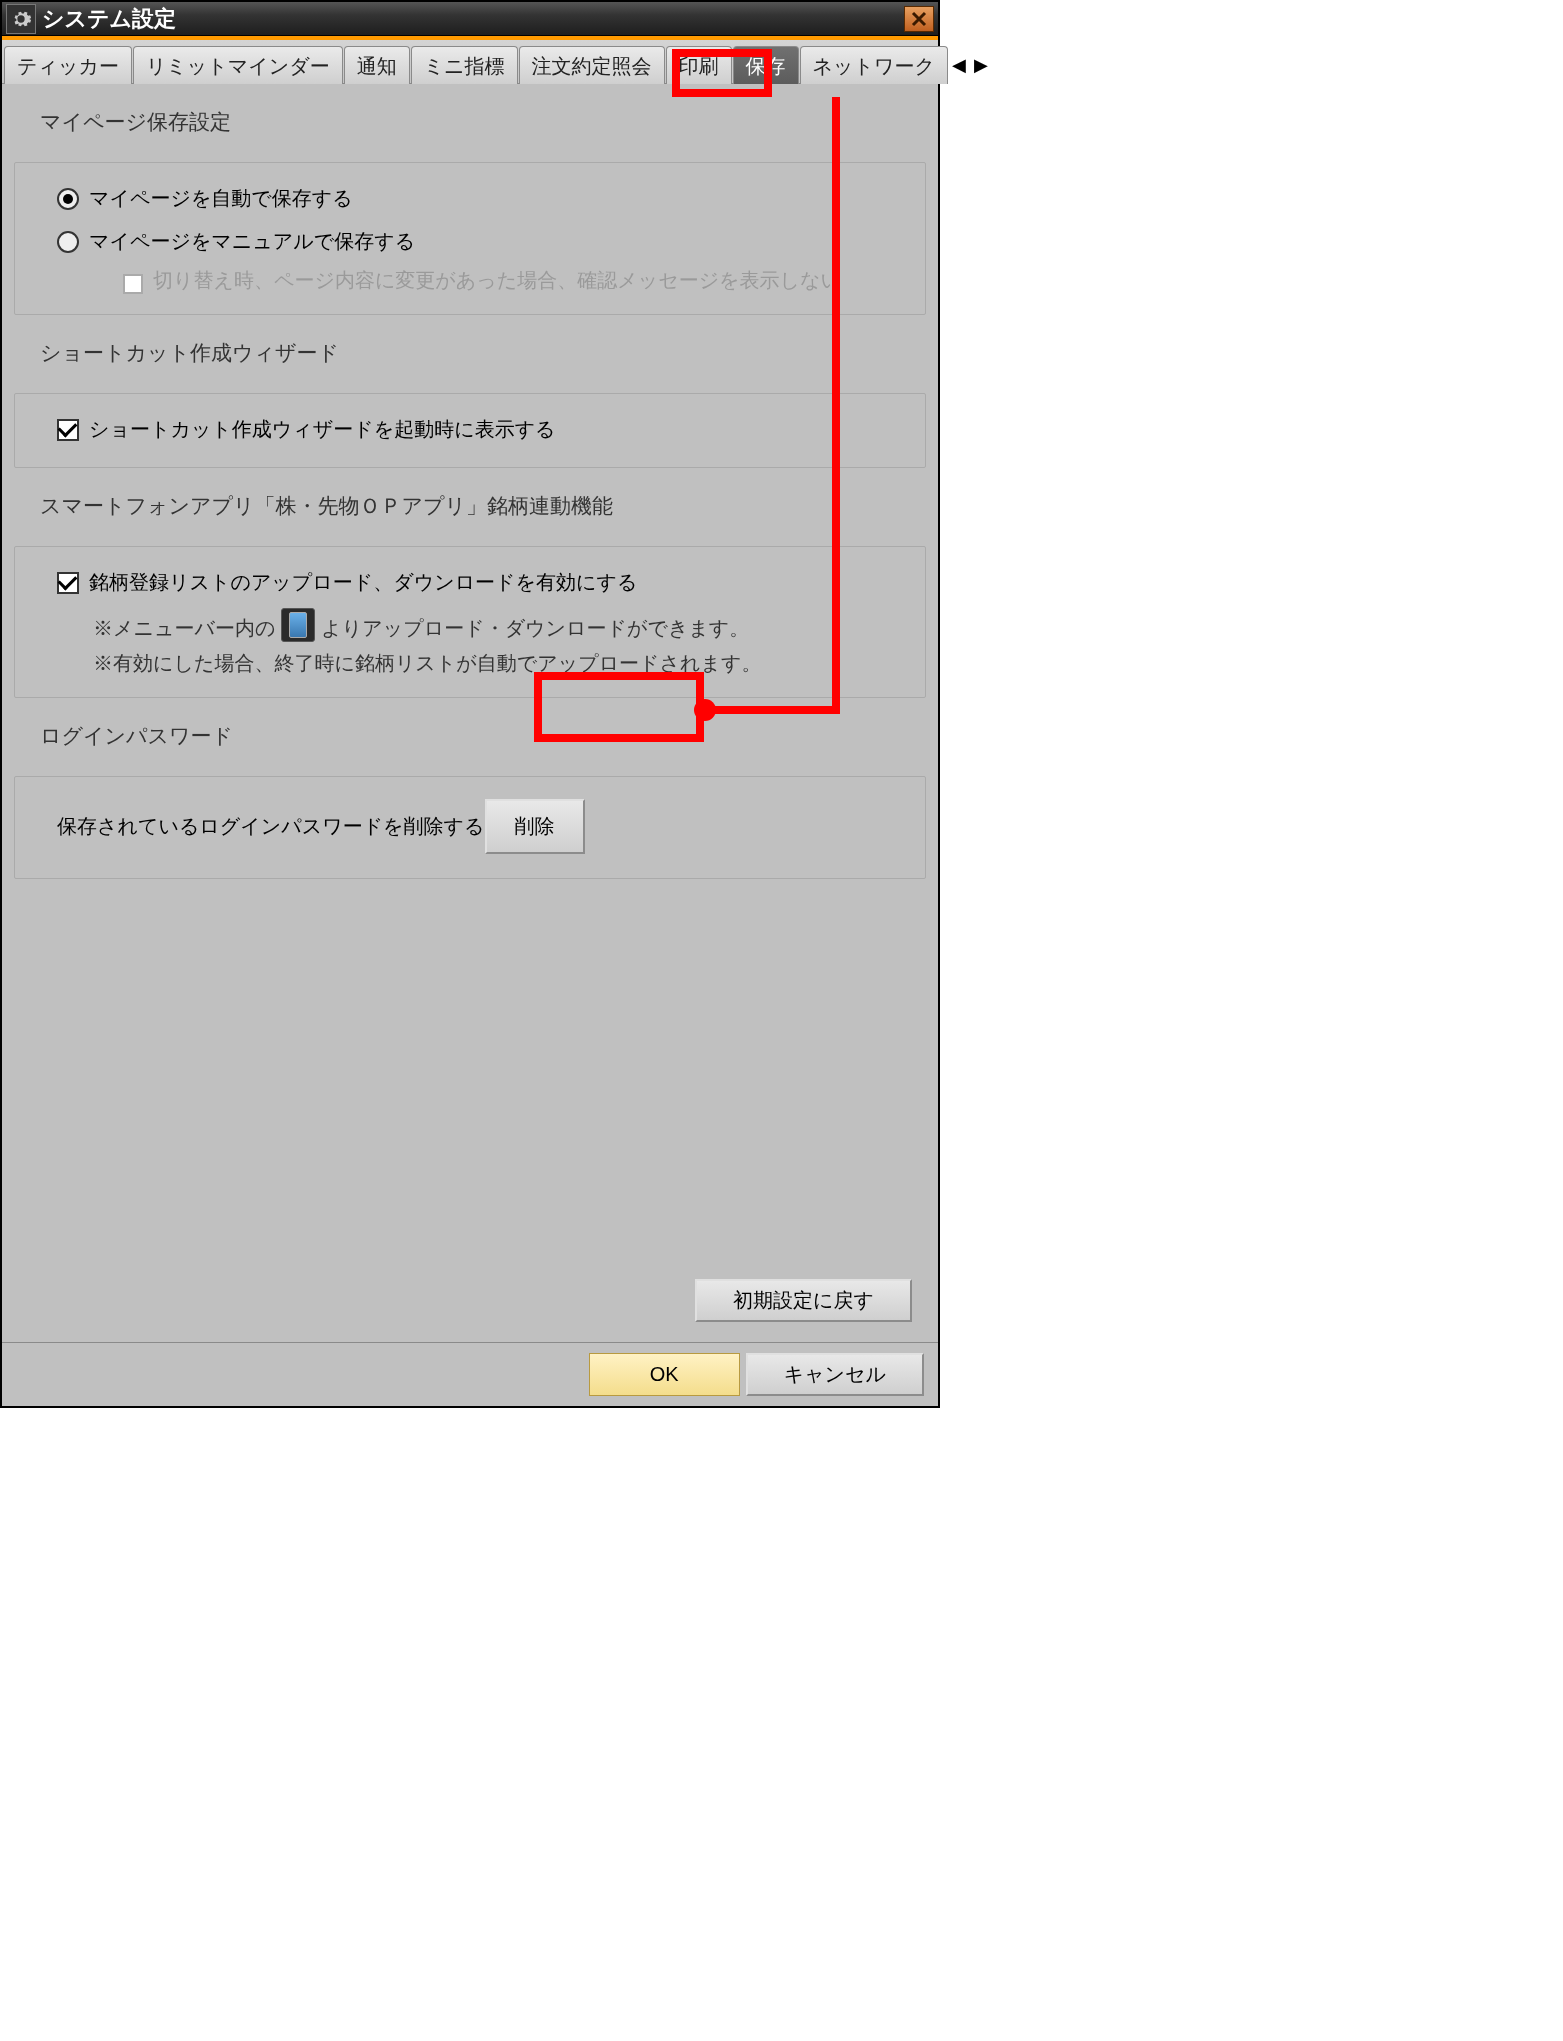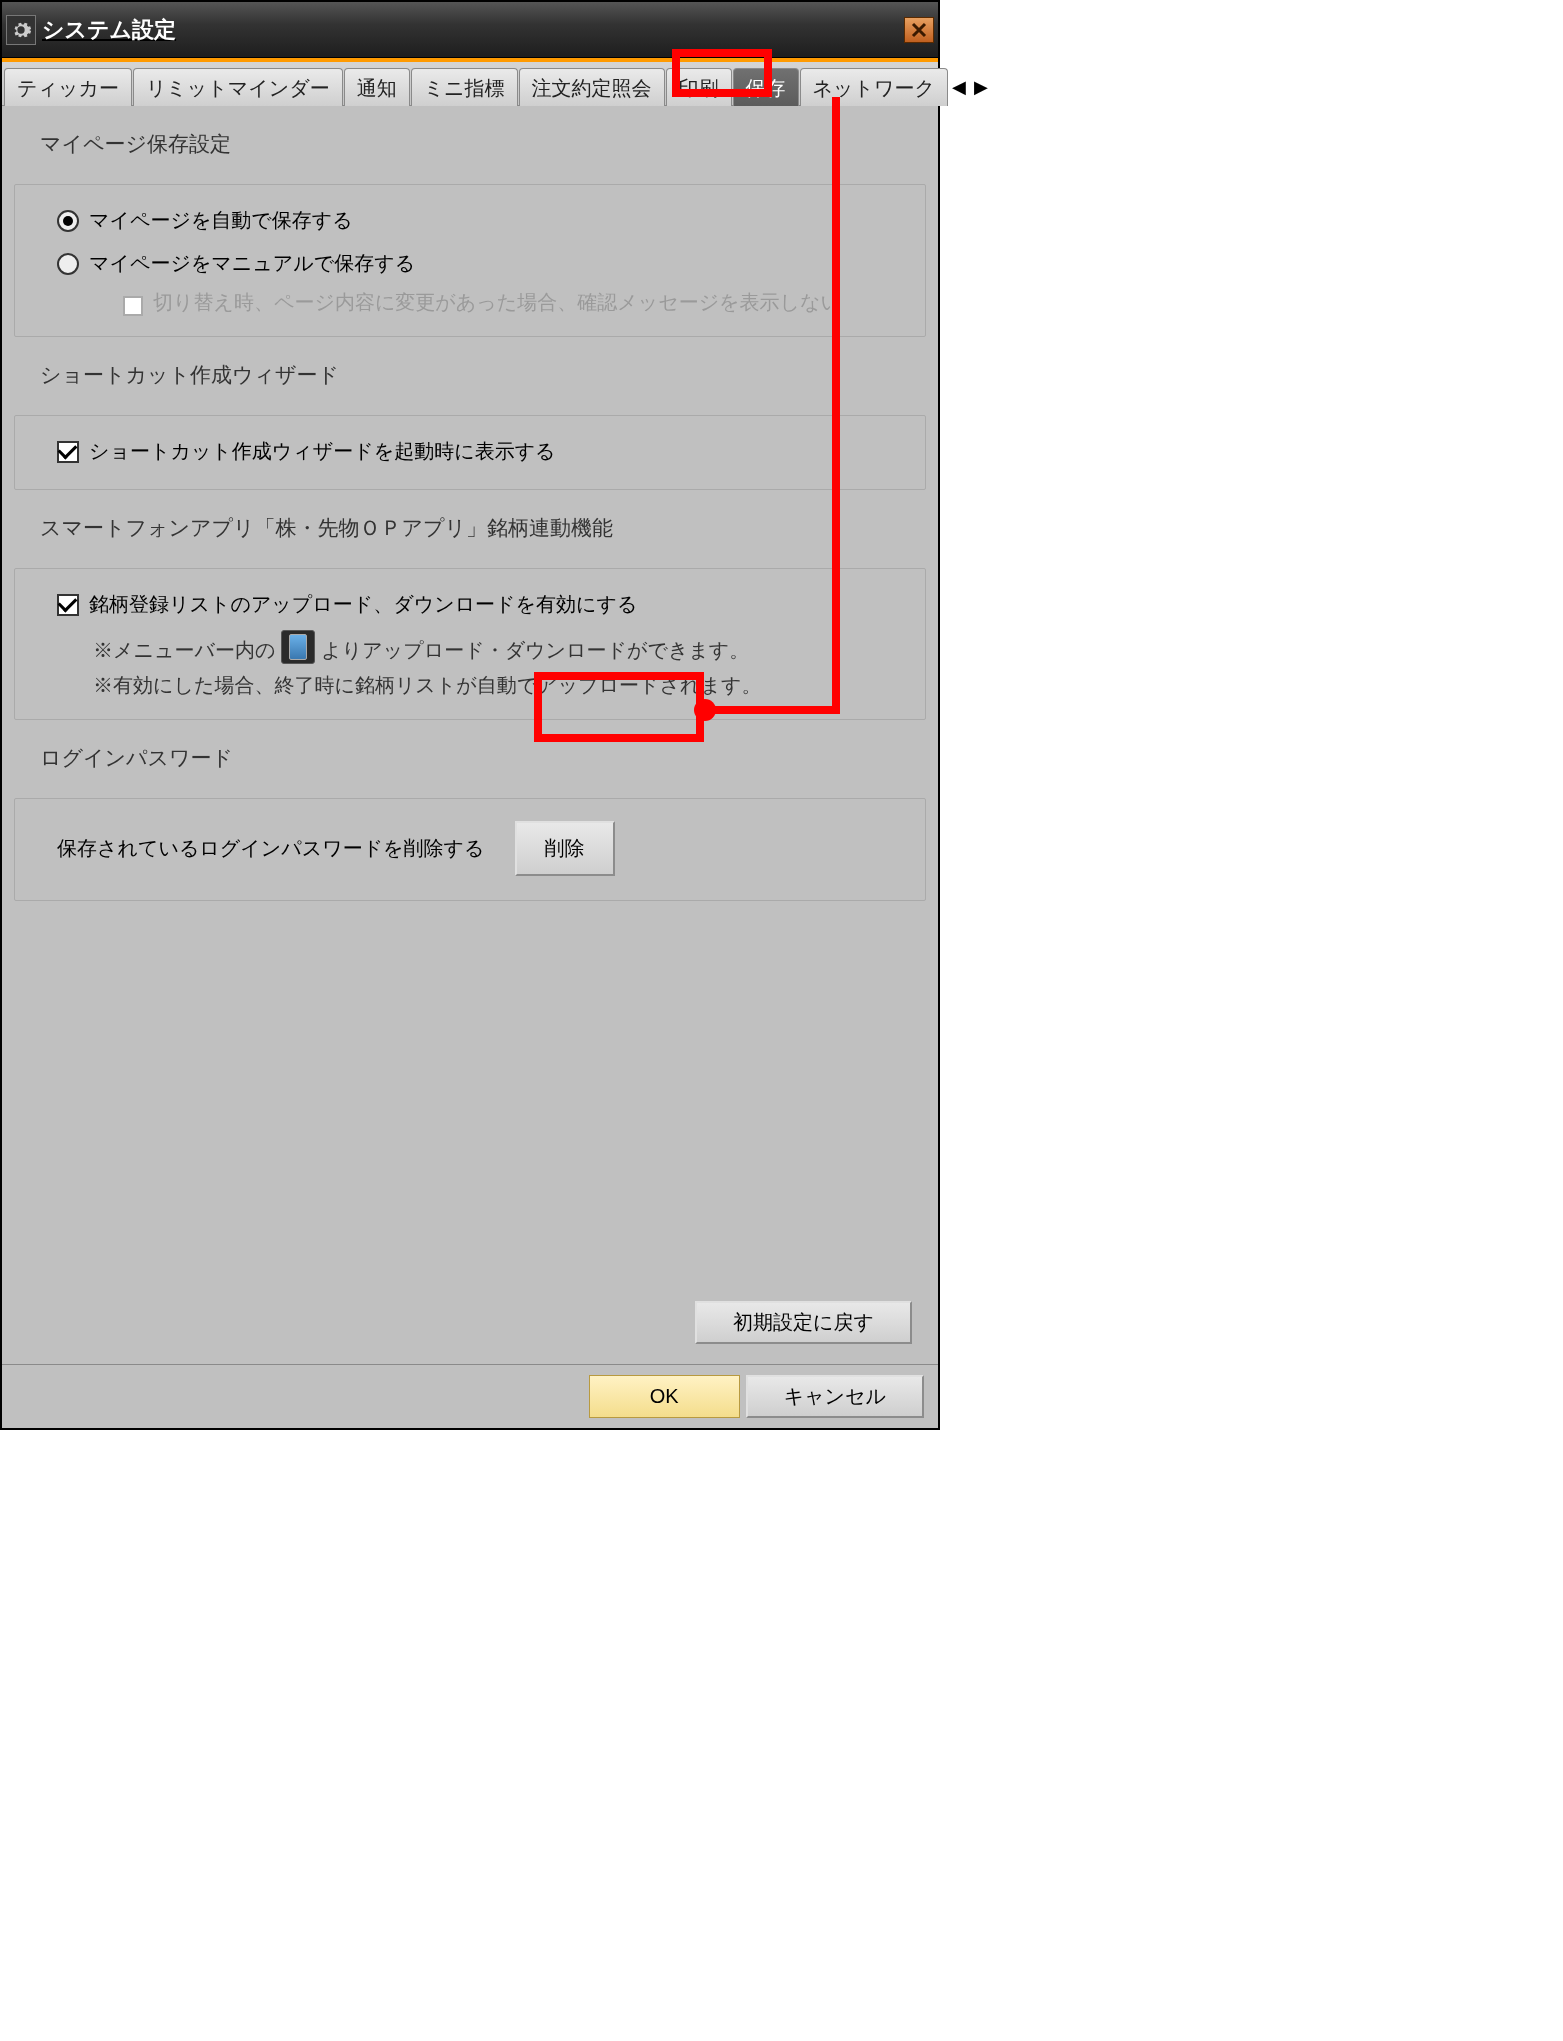--- a/index.html
+++ b/index.html
@@ -8,27 +8,26 @@
   font-size: 20px;
   background: #fff;
 }
 .window {
   width: 940px;
   border: 2px solid #000;
   background: #c0c0c0;
   position: relative;
 }
 .titlebar {
-  height: 56px;
+  height: 34px;
   background: linear-gradient(to bottom, #555 0%, #333 40%, #1e1e1e 100%);
   display: flex;
   align-items: center;
   padding: 0 4px;
   border-bottom: 1px solid #000;
-  text-decoration: underline;
 }
 .titlebar-icon {
   width: 30px;
   height: 30px;
   border: 1px solid #777;
   background: #333;
   display: flex;
   align-items: center;
   justify-content: center;
   margin-right: 6px;
@@ -143,21 +142,21 @@
   border: 1px solid #555; border-radius: 3px;
   display: inline-flex; align-items: center; justify-content: center;
   margin: 0 6px; flex-shrink: 0;
 }
 .phone-icon-inner {
   width: 18px; height: 26px; background: linear-gradient(to bottom, #6ab0e8, #3a78b0);
   border: 1px solid #aaa; border-radius: 2px;
 }
 
 .login-row {
-  display: flex; align-items: center; gap: 30px;
+  display: flex; align-items: center; 
   padding: 8px 0 8px 24px;
 }
 .btn {
   background: linear-gradient(to bottom, #e8e8e8, #cfcfcf);
   border: 2px outset #e0e0e0;
   padding: 12px 28px;
   font-size: 20px;
   cursor: pointer;
   font-family: inherit;
 }

